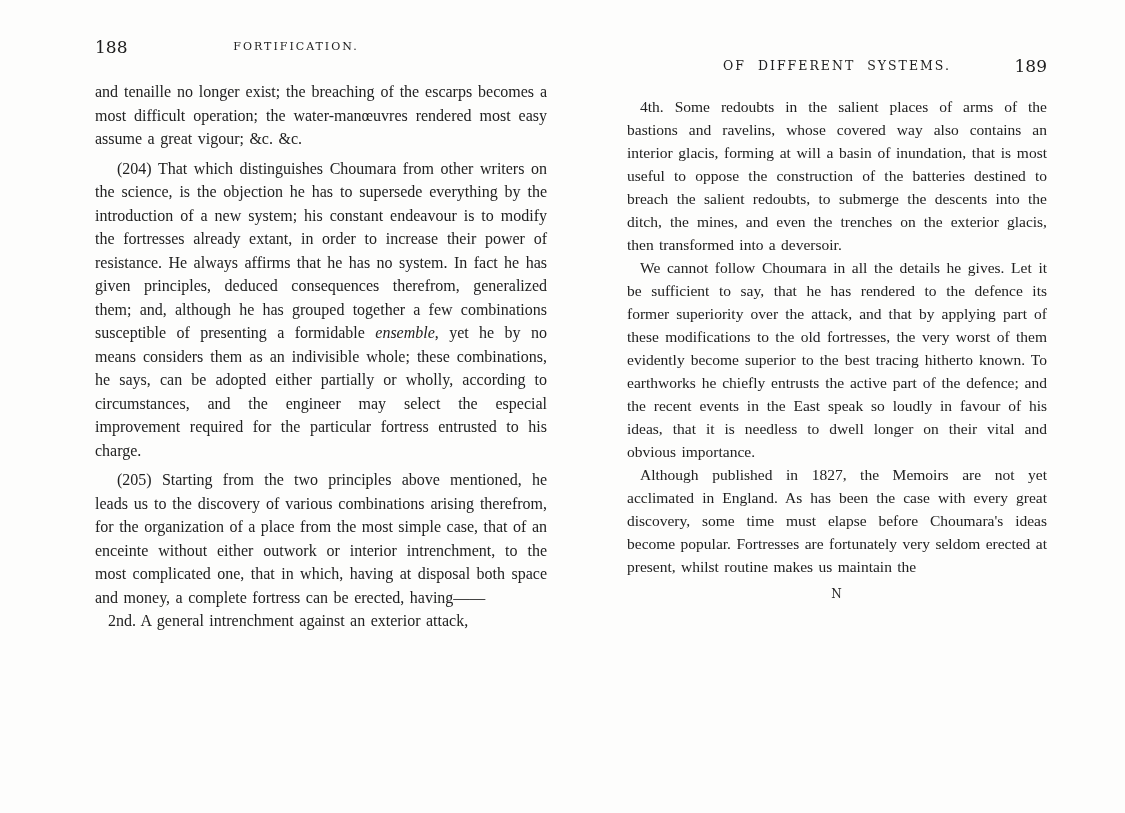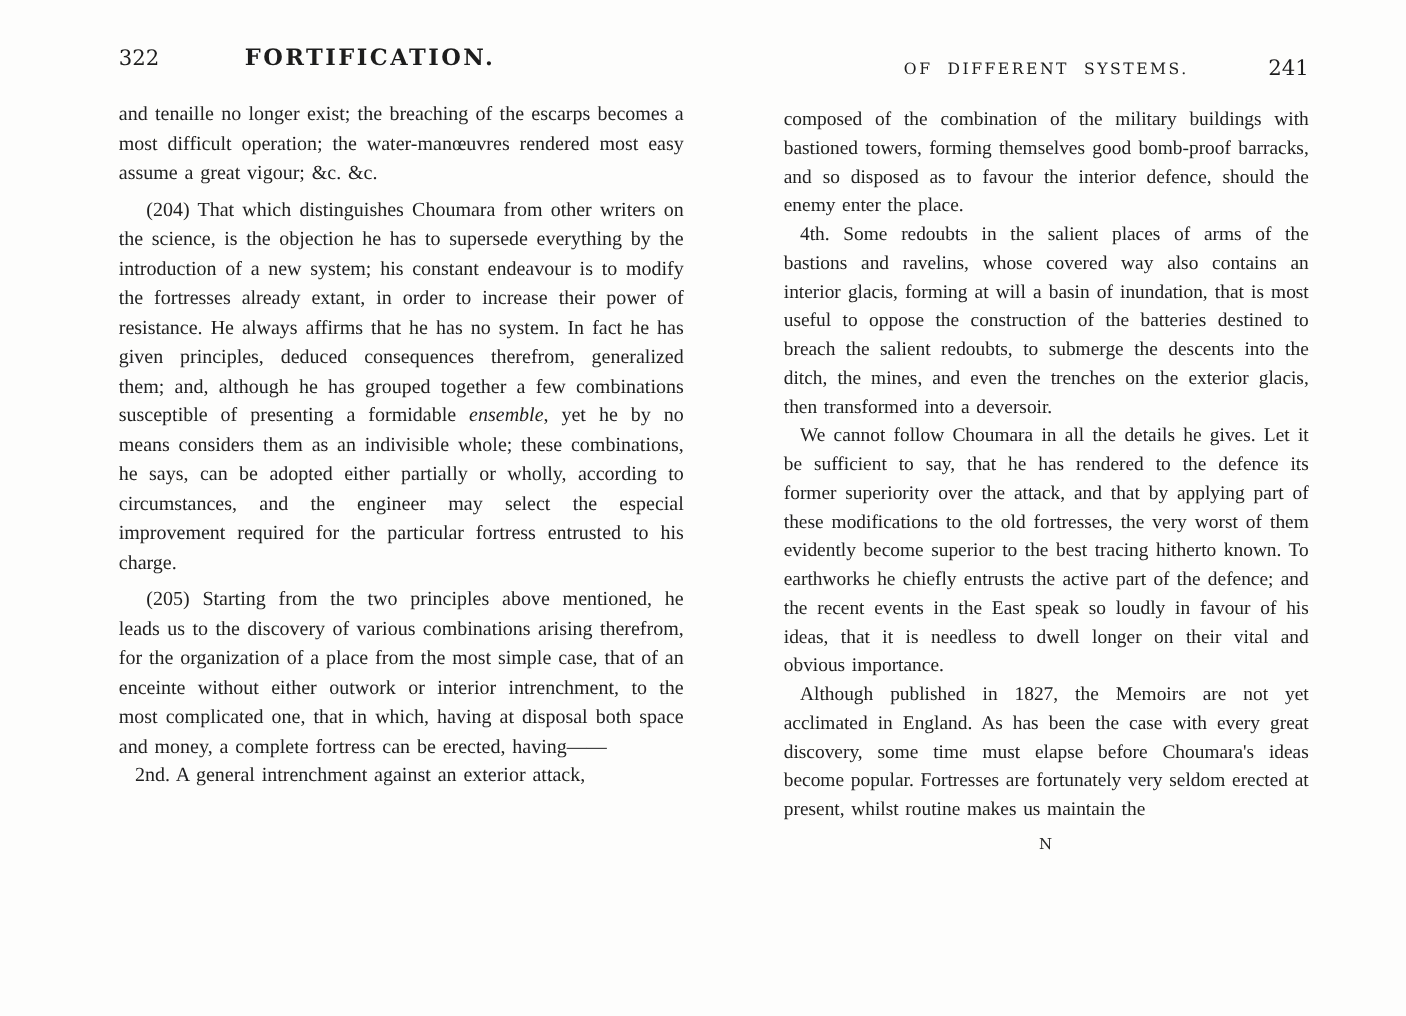--- a/index.html
+++ b/index.html
@@ -9,37 +9,37 @@
     background: #fdfdfc;
     color: #222222;
     font-family: "DejaVu Serif", "Liberation Serif", serif;
   }
   .page { position: absolute; }
   .page-left  { left: 95px;  top: 38px; width: 452px; }
   .page-right { left: 627px; top: 46px; width: 420px; }
 
   .page-header { position: relative; height: 18px; }
   .header-left  { margin-bottom: 24px; }
-  .header-right { margin-bottom: 20px; }
+  .header-right { margin-bottom: 20px; margin-top: 11px; }
 
   .page-number {
     position: absolute; top: 0;
     font-size: 17px; line-height: 18px; color: #1d1d1d;
   }
   .pn-left  { left: 0; }
   .pn-right { right: 0; }
 
   .running-title {
     position: absolute; top: 2px; left: 0; right: 0;
     text-align: center;
     font-size: 12.5px; line-height: 14px;
     letter-spacing: 2px; word-spacing: 6px;
     color: #1d1d1d;
   }
-  .header-left .running-title { right: 50px; font-size: 18px; font-weight: bold; }
+  .header-left .running-title { right: 50px; font-size: 11px; }
 
   p.body {
     text-align: justify;
     text-justify: inter-word;
     color: #212121;
     font-family: Liberation Serif, serif;
   }
   .page-left  p.body { font-size: 16px;   line-height: 23.5px; word-spacing: 1.5px; }
   .page-right p.body { font-size: 15.5px; line-height: 23px;   word-spacing: 1.5px; }
 
@@ -58,40 +58,39 @@
     color: #2a2a2a;
   }
 </style>
 </head>
 <body>
 
 <div class="spread">
 
   <section class="page page-left">
     <header class="page-header header-left">
-      <span class="page-number pn-left">322</span>
+      <span class="page-number pn-left">188</span>
       <span class="running-title">FORTIFICATION.</span>
     </header>
 
     <p class="body no-indent">and tenaille no longer exist; the breaching of the escarps becomes a most difficult operation; the water-manœuvres rendered most easy assume a great vigour; &amp;c. &amp;c.</p>
 
     <p class="body indent-lg gap"><span>(204) That which distinguishes Choumara from other writers on the science, is the objection he has to supersede everything by the introduction of a new system; his constant endeavour is to modify the fortresses already extant, in order to increase their power of resistance.  He always affirms that he has no system.  In fact he has given principles, deduced consequences therefrom, generalized them; and, although he has grouped together a few combinations susceptible of presenting a formidable </span><em class="ital">ensemble</em><span>, yet he by no means considers them as an indivisible whole; these combinations, he says, can be adopted either partially or wholly, according to circumstances, and the engineer may select the especial improvement required for the particular fortress entrusted to his charge.</span></p>
 
     <p class="body indent-lg gap">(205) Starting from the two principles above mentioned, he leads us to the discovery of various combinations arising therefrom, for the organization of a place from the most simple case, that of an enceinte without either outwork or interior intrenchment, to the most complicated one, that in which, having at disposal both space and money, a complete fortress can be erected, having——</p>
 
     <p class="body indent-sm">2nd.  A general intrenchment against an exterior attack,</p>
   </section>
 
   <section class="page page-right">
     <header class="page-header header-right">
       <span class="running-title">OF DIFFERENT SYSTEMS.</span>
-      <span class="page-number pn-right">241</span>
+      <span class="page-number pn-right">189</span>
     </header>
 
-    <p class="body no-indent">composed of the combination of the military buildings with bastioned towers, forming themselves good bomb-proof barracks, and so disposed as to favour the interior defence, should the enemy enter the place.</p>
 
     <p class="body indent-sm">4th.  Some redoubts in the salient places of arms of the bastions and ravelins, whose covered way also contains an interior glacis, forming at will a basin of inundation, that is most useful to oppose the construction of the batteries destined to breach the salient redoubts, to submerge the descents into the ditch, the mines, and even the trenches on the exterior glacis, then transformed into a deversoir.</p>
 
     <p class="body indent-sm">We cannot follow Choumara in all the details he gives.  Let it be sufficient to say, that he has rendered to the defence its former superiority over the attack, and that by applying part of these modifications to the old fortresses, the very worst of them evidently become superior to the best tracing hitherto known.  To earthworks he chiefly entrusts the active part of the defence; and the recent events in the East speak so loudly in favour of his ideas, that it is needless to dwell longer on their vital and obvious importance.</p>
 
     <p class="body indent-sm">Although published in 1827, the Memoirs are not yet acclimated in England.  As has been the case with every great discovery, some time must elapse before Choumara's ideas become popular.  Fortresses are fortunately very seldom erected at present, whilst routine makes us maintain the</p>
 
     <div class="signature">N</div>
   </section>
 

